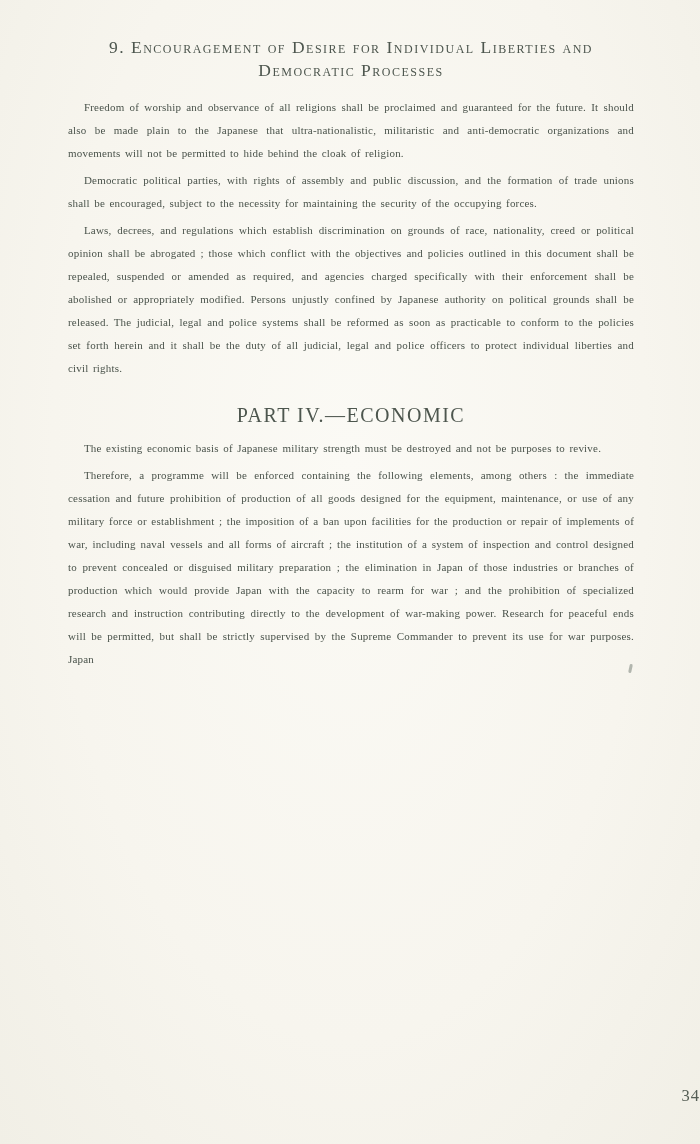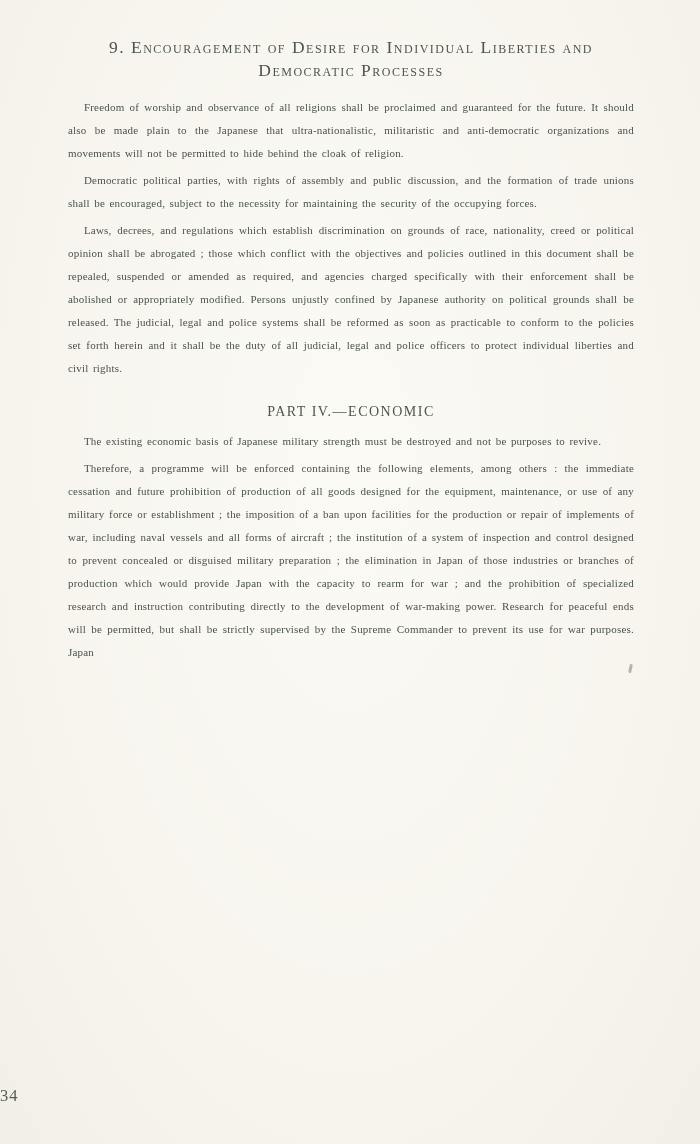--- a/index.html
+++ b/index.html
@@ -36,39 +36,39 @@
     line-height: 23px;
     text-align: justify;
     text-indent: 1.45em;
     word-spacing: 1.5px;
     letter-spacing: 0.2px;
   }
   .part-heading {
     margin: 24px 0 10px 0;
     text-align: center;
     font-weight: normal;
-    font-size: 14px;
+    font-size: 20px;
     letter-spacing: 1.5px;
     color: #4d564e;
   }
   .sc-subheading {
     margin: 0 0 12px 0;
     text-align: center;
     font-weight: normal;
     font-variant: small-caps;
     font-size: 17px;
     letter-spacing: 1.5px;
     color: #4d564e;
   }
   .page-number {
     position: absolute;
     left: 0;
     right: 0;
     bottom: 38px;
-    text-align: left;
+    text-align: right;
     font-size: 16.5px;
     letter-spacing: 1px;
     color: #555e55;
     margin-top: 27px;
   }
   .scan-artifact {
     position: absolute;
     right: 68px;
     top: 664px;
     width: 3px;

